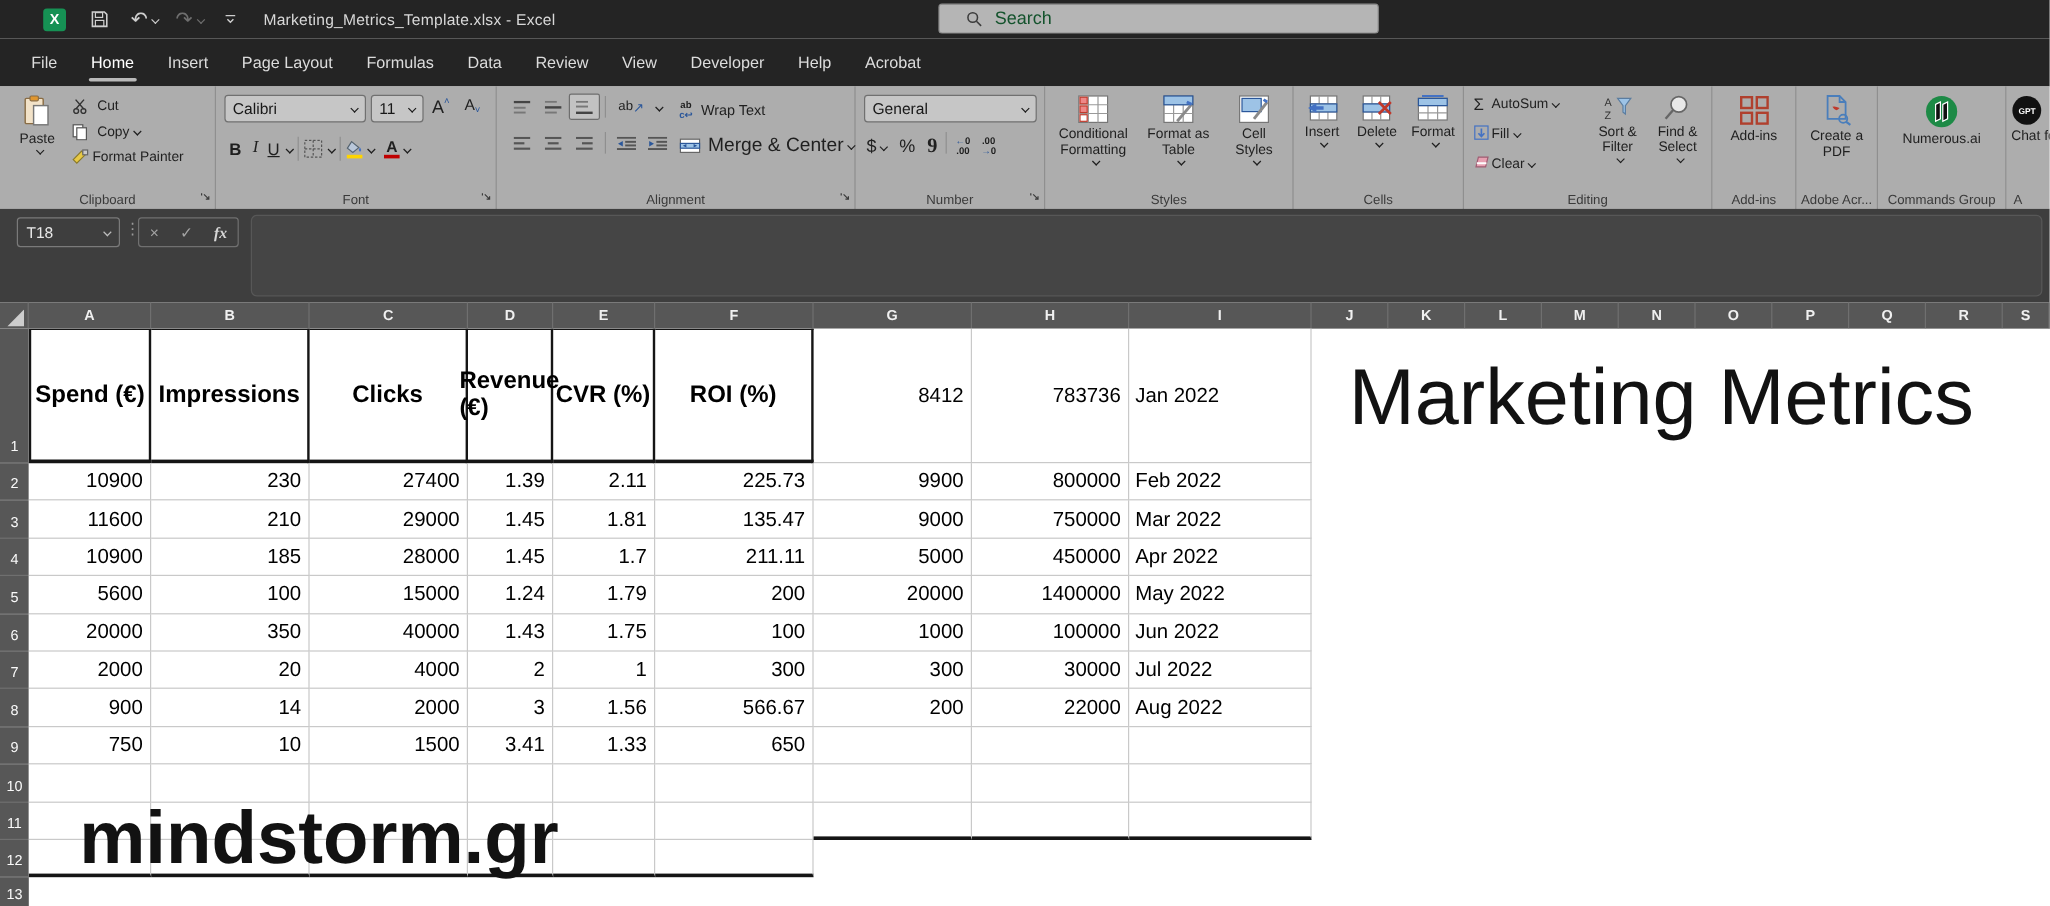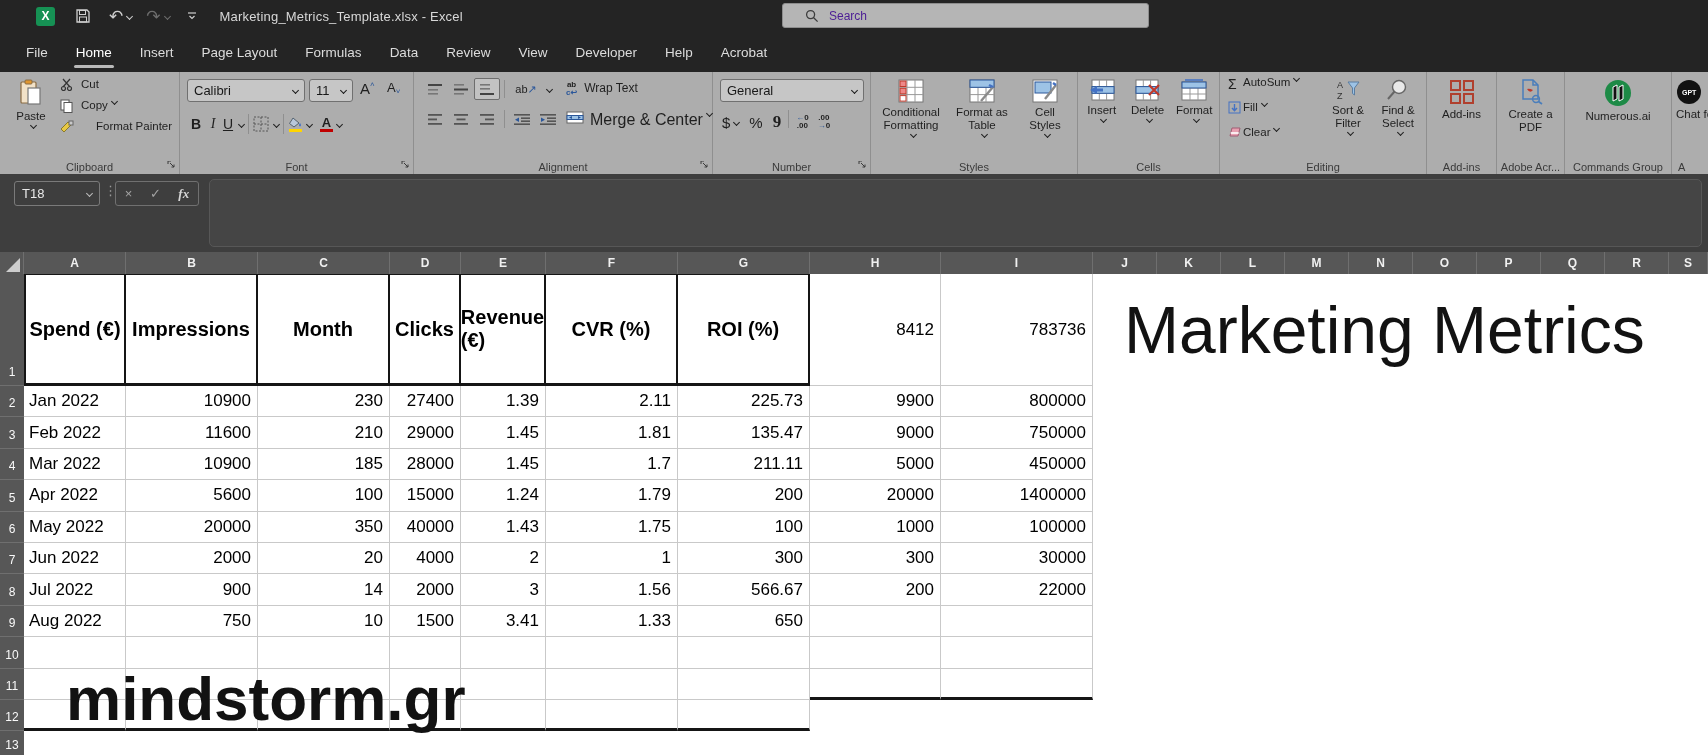--- a/index.html
+++ b/index.html
@@ -12,40 +12,40 @@
   .qa-ico { display:inline-flex; align-items:center; justify-content:center; color:#cfcfcf; }
   #excel-logo { width:19px; height:19px; margin-left:36px; background:#169154; border-radius:3px;
     color:#fff; font-weight:bold; font-size:12px; display:flex; align-items:center; justify-content:center; }
   .undo-glyph { font-size:17px; color:#cfcfcf; }
   .redo-glyph { font-size:17px; color:#6e6e6e; }
   .chev { display:inline-block; width:5px; height:5px; border-right:1.3px solid currentColor;
     border-bottom:1.3px solid currentColor; transform:rotate(45deg); margin-left:4px; }
   #filename { color:#d8d8d8; font-size:13px; margin-left:22px; letter-spacing:.2px; }
   #searchbox { position:absolute; left:782px; top:3px; width:367px; height:25px; background:#b5b5b5;
     border:1px solid #8d8d8d; border-radius:3px; display:flex; align-items:center; padding-left:22px; }
-  #searchbox span { color:#4c1d95; font-size:12px; margin-left:10px; }
+  #searchbox span { color:#14532d; font-size:15px; margin-left:10px; }
 
   
   #tabrow { top:32px; height:40px; background:#242424; display:flex; align-items:stretch; padding-left:12px; }
   .tab { position:relative; color:#dcdcdc; font-size:13.5px; padding:0 14px; display:flex; align-items:center; cursor:default; }
   .tab.active { color:#fff; }
   .tab.active::after { content:""; position:absolute; left:12px; right:12px; bottom:4px; height:3px;
     background:#b9b9b9; border-radius:2px; }
 
   
   #ribbon { top:72px; height:102px; background:#adadad; display:flex; color:#1f1f1f; }
   .rgroup { height:102px; border-right:1px solid #8f8f8f; position:relative; flex:none; }
   .rg-label { position:absolute; left:0; right:0; bottom:1px; text-align:center; font-size:11px; color:#3a3a3a;
     white-space:nowrap; overflow:hidden; }
   .launcher { position:absolute; right:3px; bottom:2px; }
   .rg-content { position:absolute; left:0; right:0; top:0; bottom:17px; }
   .bigbtn { display:inline-flex; flex-direction:column; align-items:center; justify-content:flex-start;
     font-size:11.5px; line-height:13px; text-align:center; padding-top:7px; height:85px; cursor:default; }
   .bigbtn .blabel { margin-top:3px; white-space:pre-line; }
-  .smallbtn { display:flex; height:21px; font-size:11.5px; white-space:nowrap; cursor:default; }
+  .smallbtn { display:flex; align-items:center; height:21px; font-size:11.5px; white-space:nowrap; cursor:default; }
   .combo { background:#c6c6c6; border:1px solid #707070; border-radius:3px; height:23px; font-size:13px;
     display:flex; align-items:center; padding:0 6px; color:#181818; }
   .combo .cval { flex:1; }
   .vsep { width:1px; background:#8f8f8f; align-self:stretch; margin:2px 4px; }
   .alico svg { display:block; }
   .albox { display:inline-flex; align-items:center; justify-content:center; width:26px; height:22px; }
   .albox.selected { background:#c2c2c2; border:1px solid #6e6e6e; border-radius:2px; }
   .mini2 { display:inline-flex; flex-direction:column; font-size:8px; line-height:8px; text-align:center; font-weight:bold; }
   .blue { color:#2b579a; }
   .red-under { display:inline-flex; flex-direction:column; align-items:center; line-height:10px; }
@@ -163,21 +163,21 @@
               <rect x="4" y="3.5" width="8" height="10" fill="#fff" stroke="#555"></rect>
             </svg>
           <span style="margin-left:6px">Copy</span>
           <i class="chev"></i>
         </div>
         <div class="smallbtn">
           <svg width="15" height="14" viewBox="0 0 15 14">
               <path d="M1 9 L8 2 L11 5 L4 12 Z" fill="#e8c945" stroke="#8a7a2a"></path>
               <rect x="9" y="1" width="4" height="4" fill="#c9c9c9" stroke="#666"></rect>
             </svg>
-          <span style="margin-left:21px">Format Painter</span>
+          <span style="margin-left:2px">Format Painter</span>
         </div>
       </div>
     </div>
     <div class="rg-label"><span>Clipboard</span>
       <span class="launcher"><svg width="9" height="9" viewBox="0 0 9 9">
             <path d="M1 4 V1 H4" fill="none" stroke="#3a3a3a"></path>
             <path d="M3 3 L7 7 M7 4.5 V7 H4.5" fill="none" stroke="#3a3a3a"></path>
           </svg></span>
     </div>
   </div>
@@ -591,21 +591,20 @@
       <div class="gutcell" style="height: 31.4px;">8</div>
       <div class="gutcell" style="height: 31.4px;">9</div>
       <div class="gutcell" style="height: 31.4px;">10</div>
       <div class="gutcell" style="height: 31.4px;">11</div>
       <div class="gutcell" style="height: 31.4px;">12</div>
       <div class="gutcell" style="height: 28px;">13</div>
     </div>
   <div id="block" style="grid-template-columns: 102px 132px 132px 71px 85px 132px 132px 131px 152px; grid-template-rows: 112px 31.4px 31.4px 31.4px 31.4px 31.4px 31.4px 31.4px 31.4px 31.4px 31.4px 31.4px;">
       <div class="hcell c0">Spend (€)</div>
       <div class="hcell">Impressions</div>
-      <div class="hcell">Month</div>
       <div class="hcell">Clicks</div>
       <div class="hcell">Revenue (€)</div>
       <div class="hcell">CVR (%)</div>
       <div class="hcell">ROI (%)</div>
       <div class="dcell">8412</div>
       <div class="dcell">783736</div>
       <div class="dcell left">Jan 2022</div>
       <div class="dcell">10900</div>
       <div class="dcell">230</div>
       <div class="dcell">27400</div>

